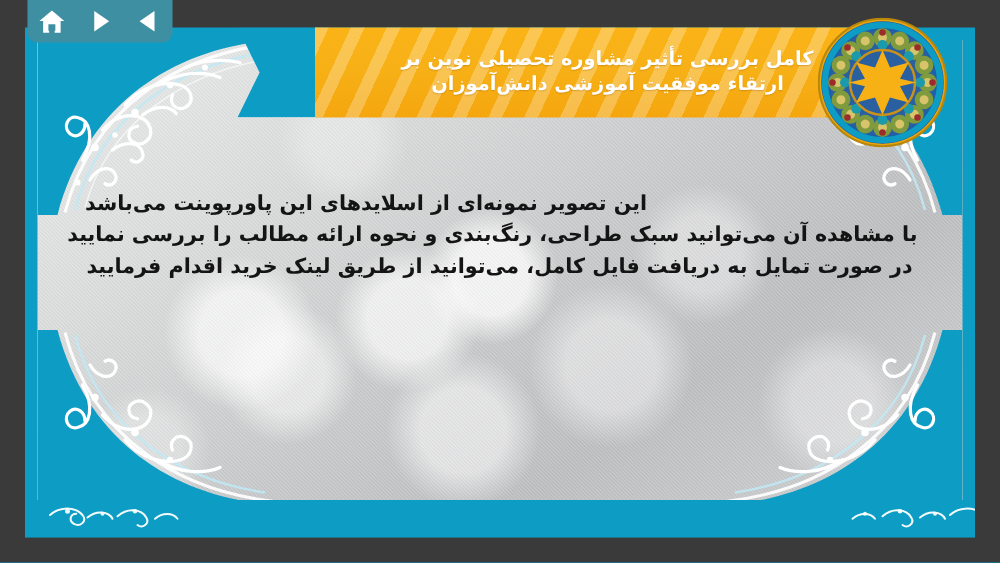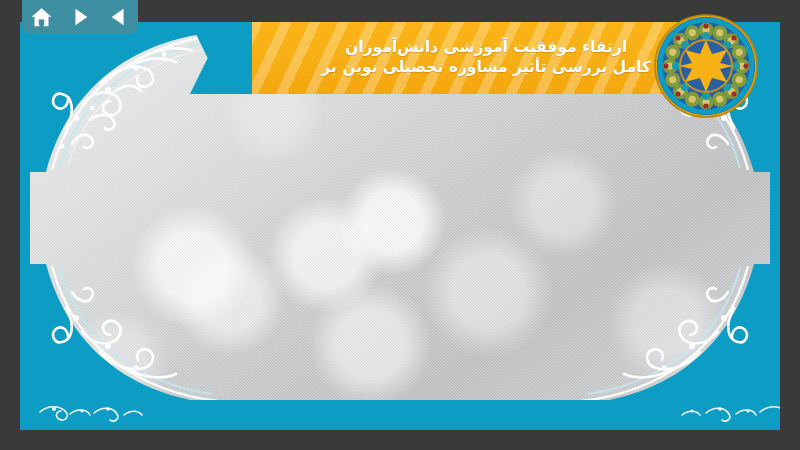--- a/index.html
+++ b/index.html
@@ -212,20 +212,25 @@
           <path d="M42,112 c6,-10 16,-12 20,-5 3,6 -3,11 -8,8"></path>
         </g>
         <g fill="#ffffff">
           <circle cx="46" cy="86" r="3"></circle>
             <circle cx="78" cy="58" r="3"></circle>
           <circle cx="106" cy="36" r="2.6"></circle>
         </g>
       </svg>
     </div>
 
+    <div id="body-text">
+      <div class="body-line" id="line-1">این تصویر نمونه‌ای از اسلایدهای این پاورپوینت می‌باشد</div>
+      <div class="body-line" id="line-2">با مشاهده آن می‌توانید سبک طراحی، رنگ‌بندی و نحوه ارائه مطالب را بررسی نمایید</div>
+      <div class="body-line" id="line-3">در صورت تمایل به دریافت فایل کامل، می‌توانید از طریق لینک خرید اقدام فرمایید</div>
+    </div>
 
   </div>
 
   <div id="bottom-band">
     <svg viewBox="0 0 760 30" preserveAspectRatio="none">
       <rect x="0" y="0" width="760" height="30" fill="#0d9dc4"></rect>
       <g fill="none" stroke="#ffffff" stroke-width="1.6" stroke-linecap="round" opacity=".95">
         <path d="M20,12 c8,-7 20,-7 26,0 4,5 -2,10 -7,7 -4,-2 -3,-8 2,-8"></path>
         <path d="M50,14 c7,-6 17,-5 20,1"></path>
         <path d="M74,13 c8,-7 19,-6 23,1 3,5 -3,9 -7,6"></path>
@@ -243,22 +248,22 @@
         <circle cx="700" cy="9" r="1.8"></circle>
           <circle cx="728" cy="11" r="1.6"></circle>
       </g>
     </svg>
   </div>
 </div>
 
 <div id="title-banner">
   <div id="banner-tail"></div>
   <div id="banner-body">
+    <div class="title-line">کامل بررسی تأثیر مشاوره تحصیلی نوین بر</div>
     <div class="title-line">ارتقاء موفقیت آموزشی دانش‌آموزان</div>
-    <div class="title-line">کامل بررسی تأثیر مشاوره تحصیلی نوین بر</div>
   </div>
 
   <div id="medallion">
     <svg viewBox="0 0 104 104" width="104" height="104">
       <circle cx="52" cy="52" r="51" fill="#e8a50c"></circle>
       <circle cx="52" cy="52" r="49" fill="#1f5fa8"></circle>
       <circle cx="52" cy="52" r="46" fill="none" stroke="#0d9dc4" stroke-width="5"></circle>
       <circle cx="52" cy="52" r="42" fill="#2a5fa0"></circle>
       <g>
         <g id="petals">

